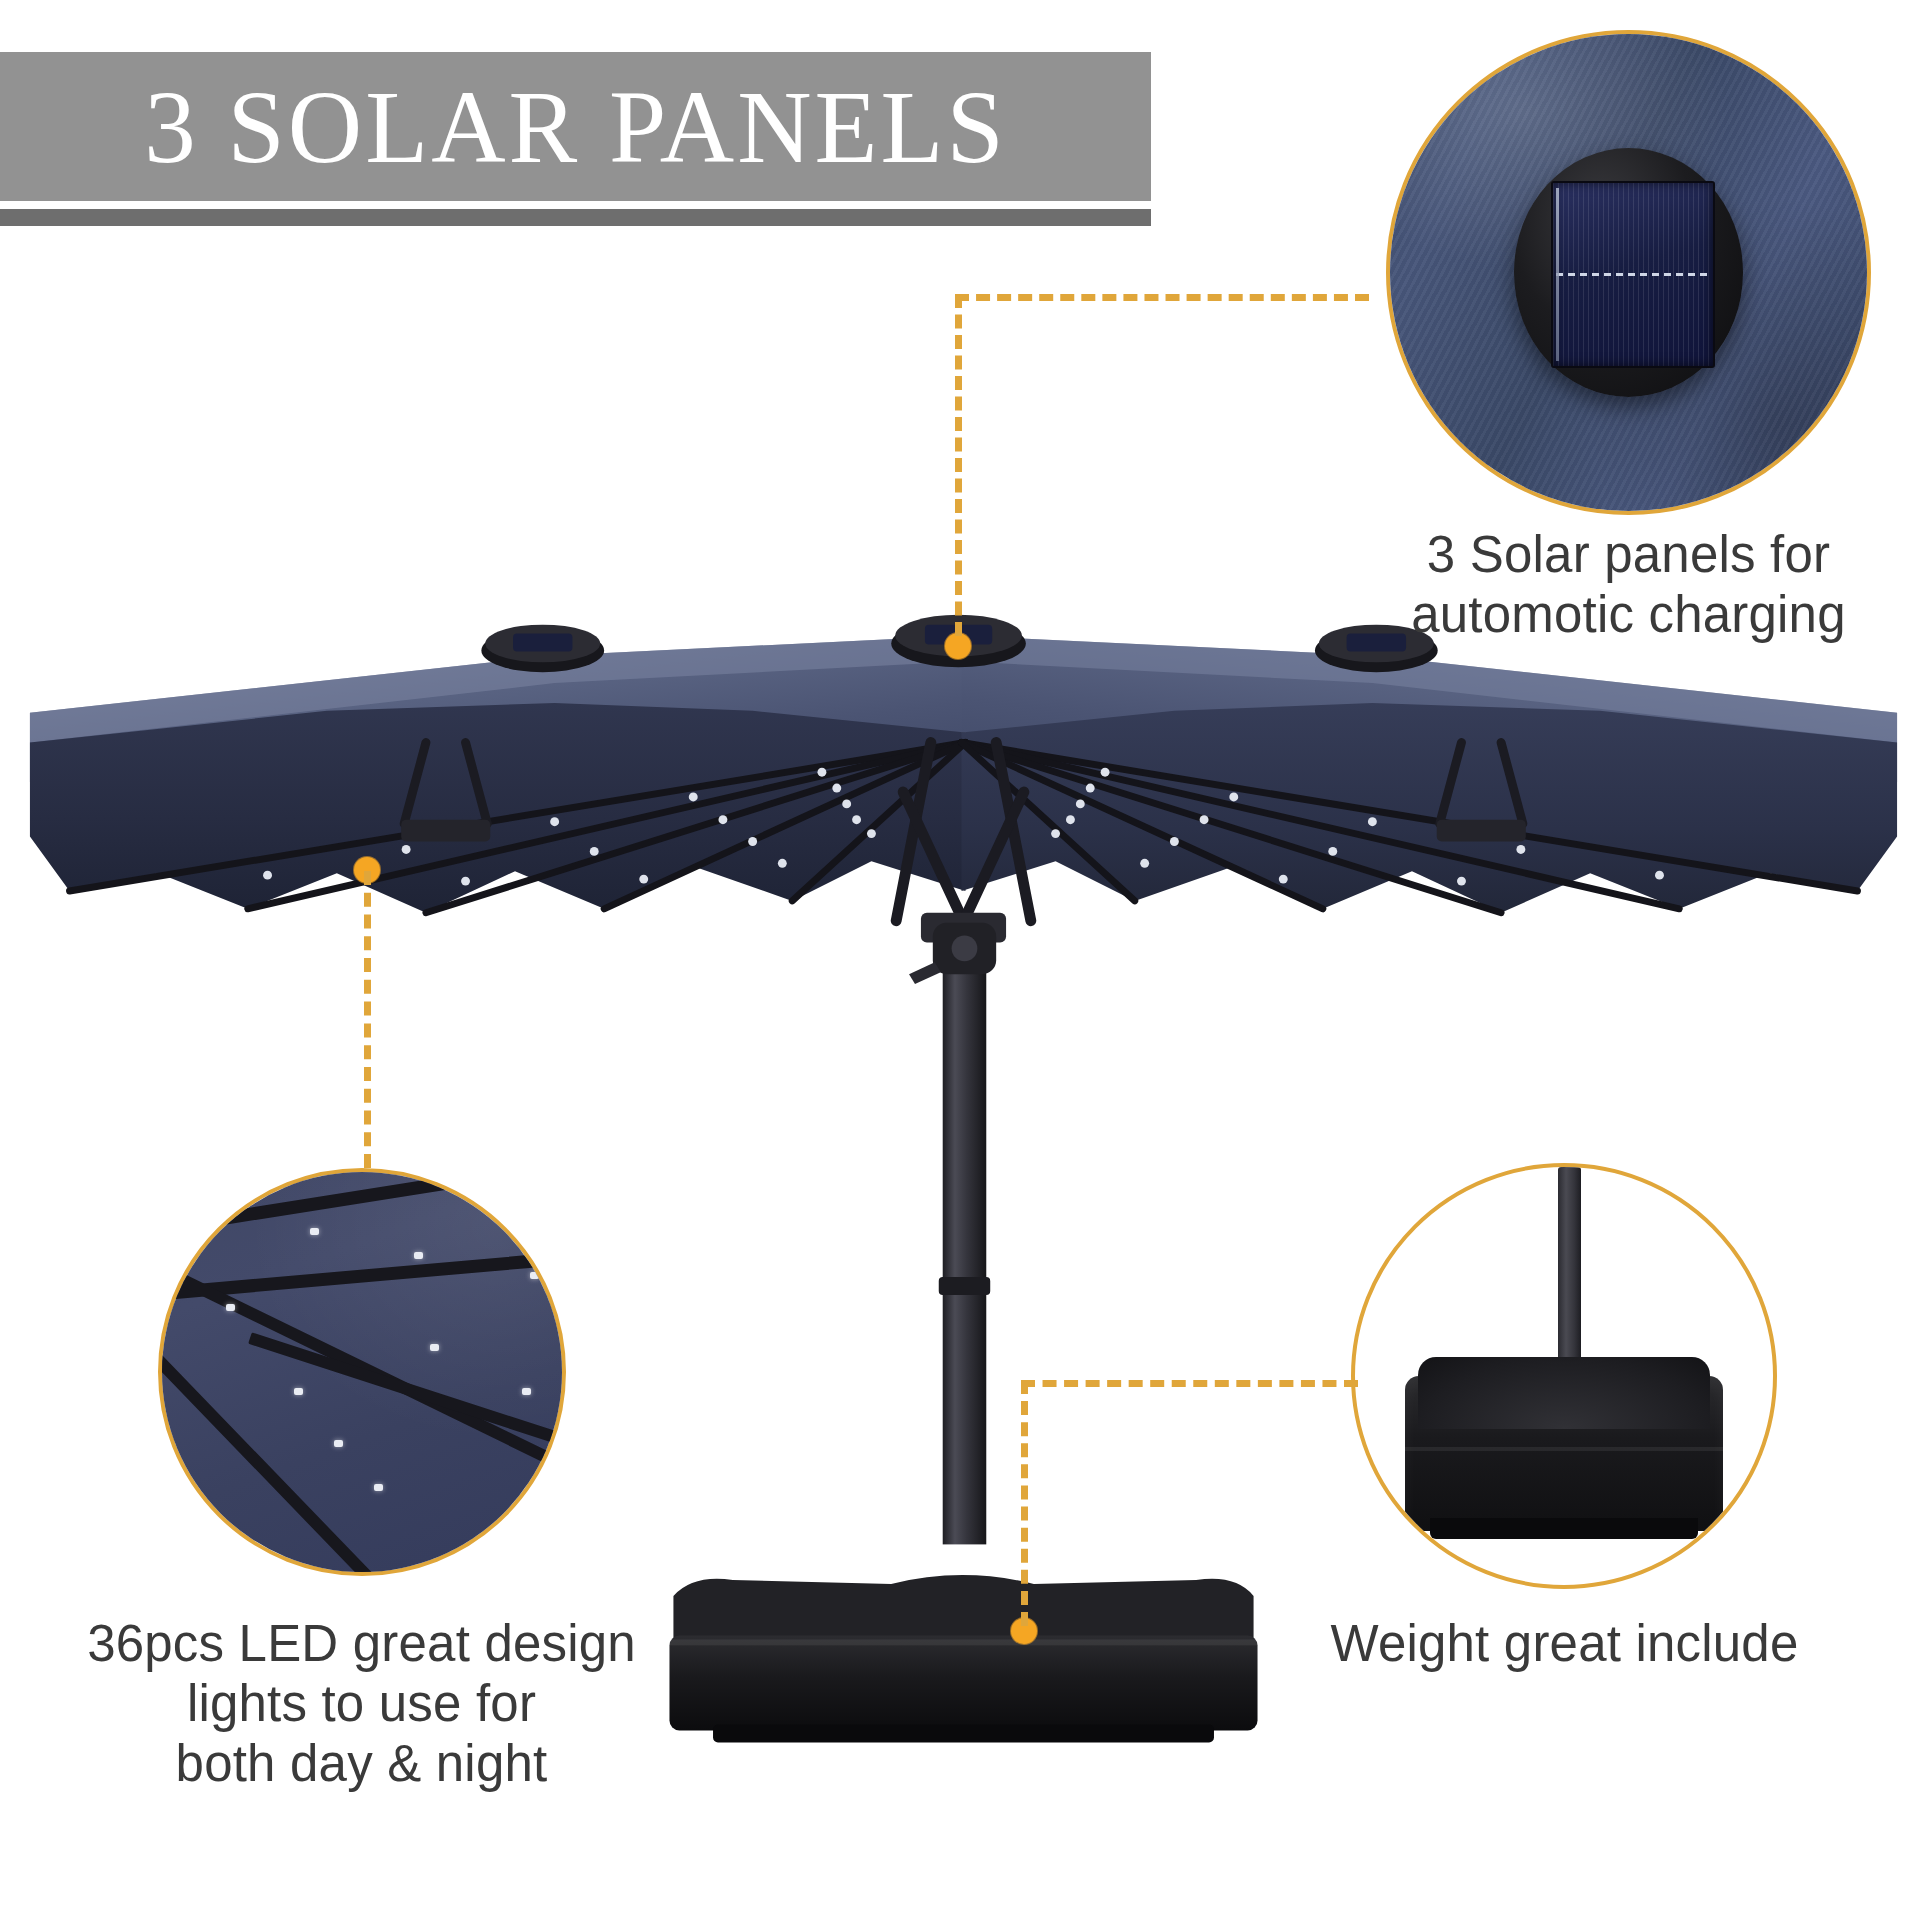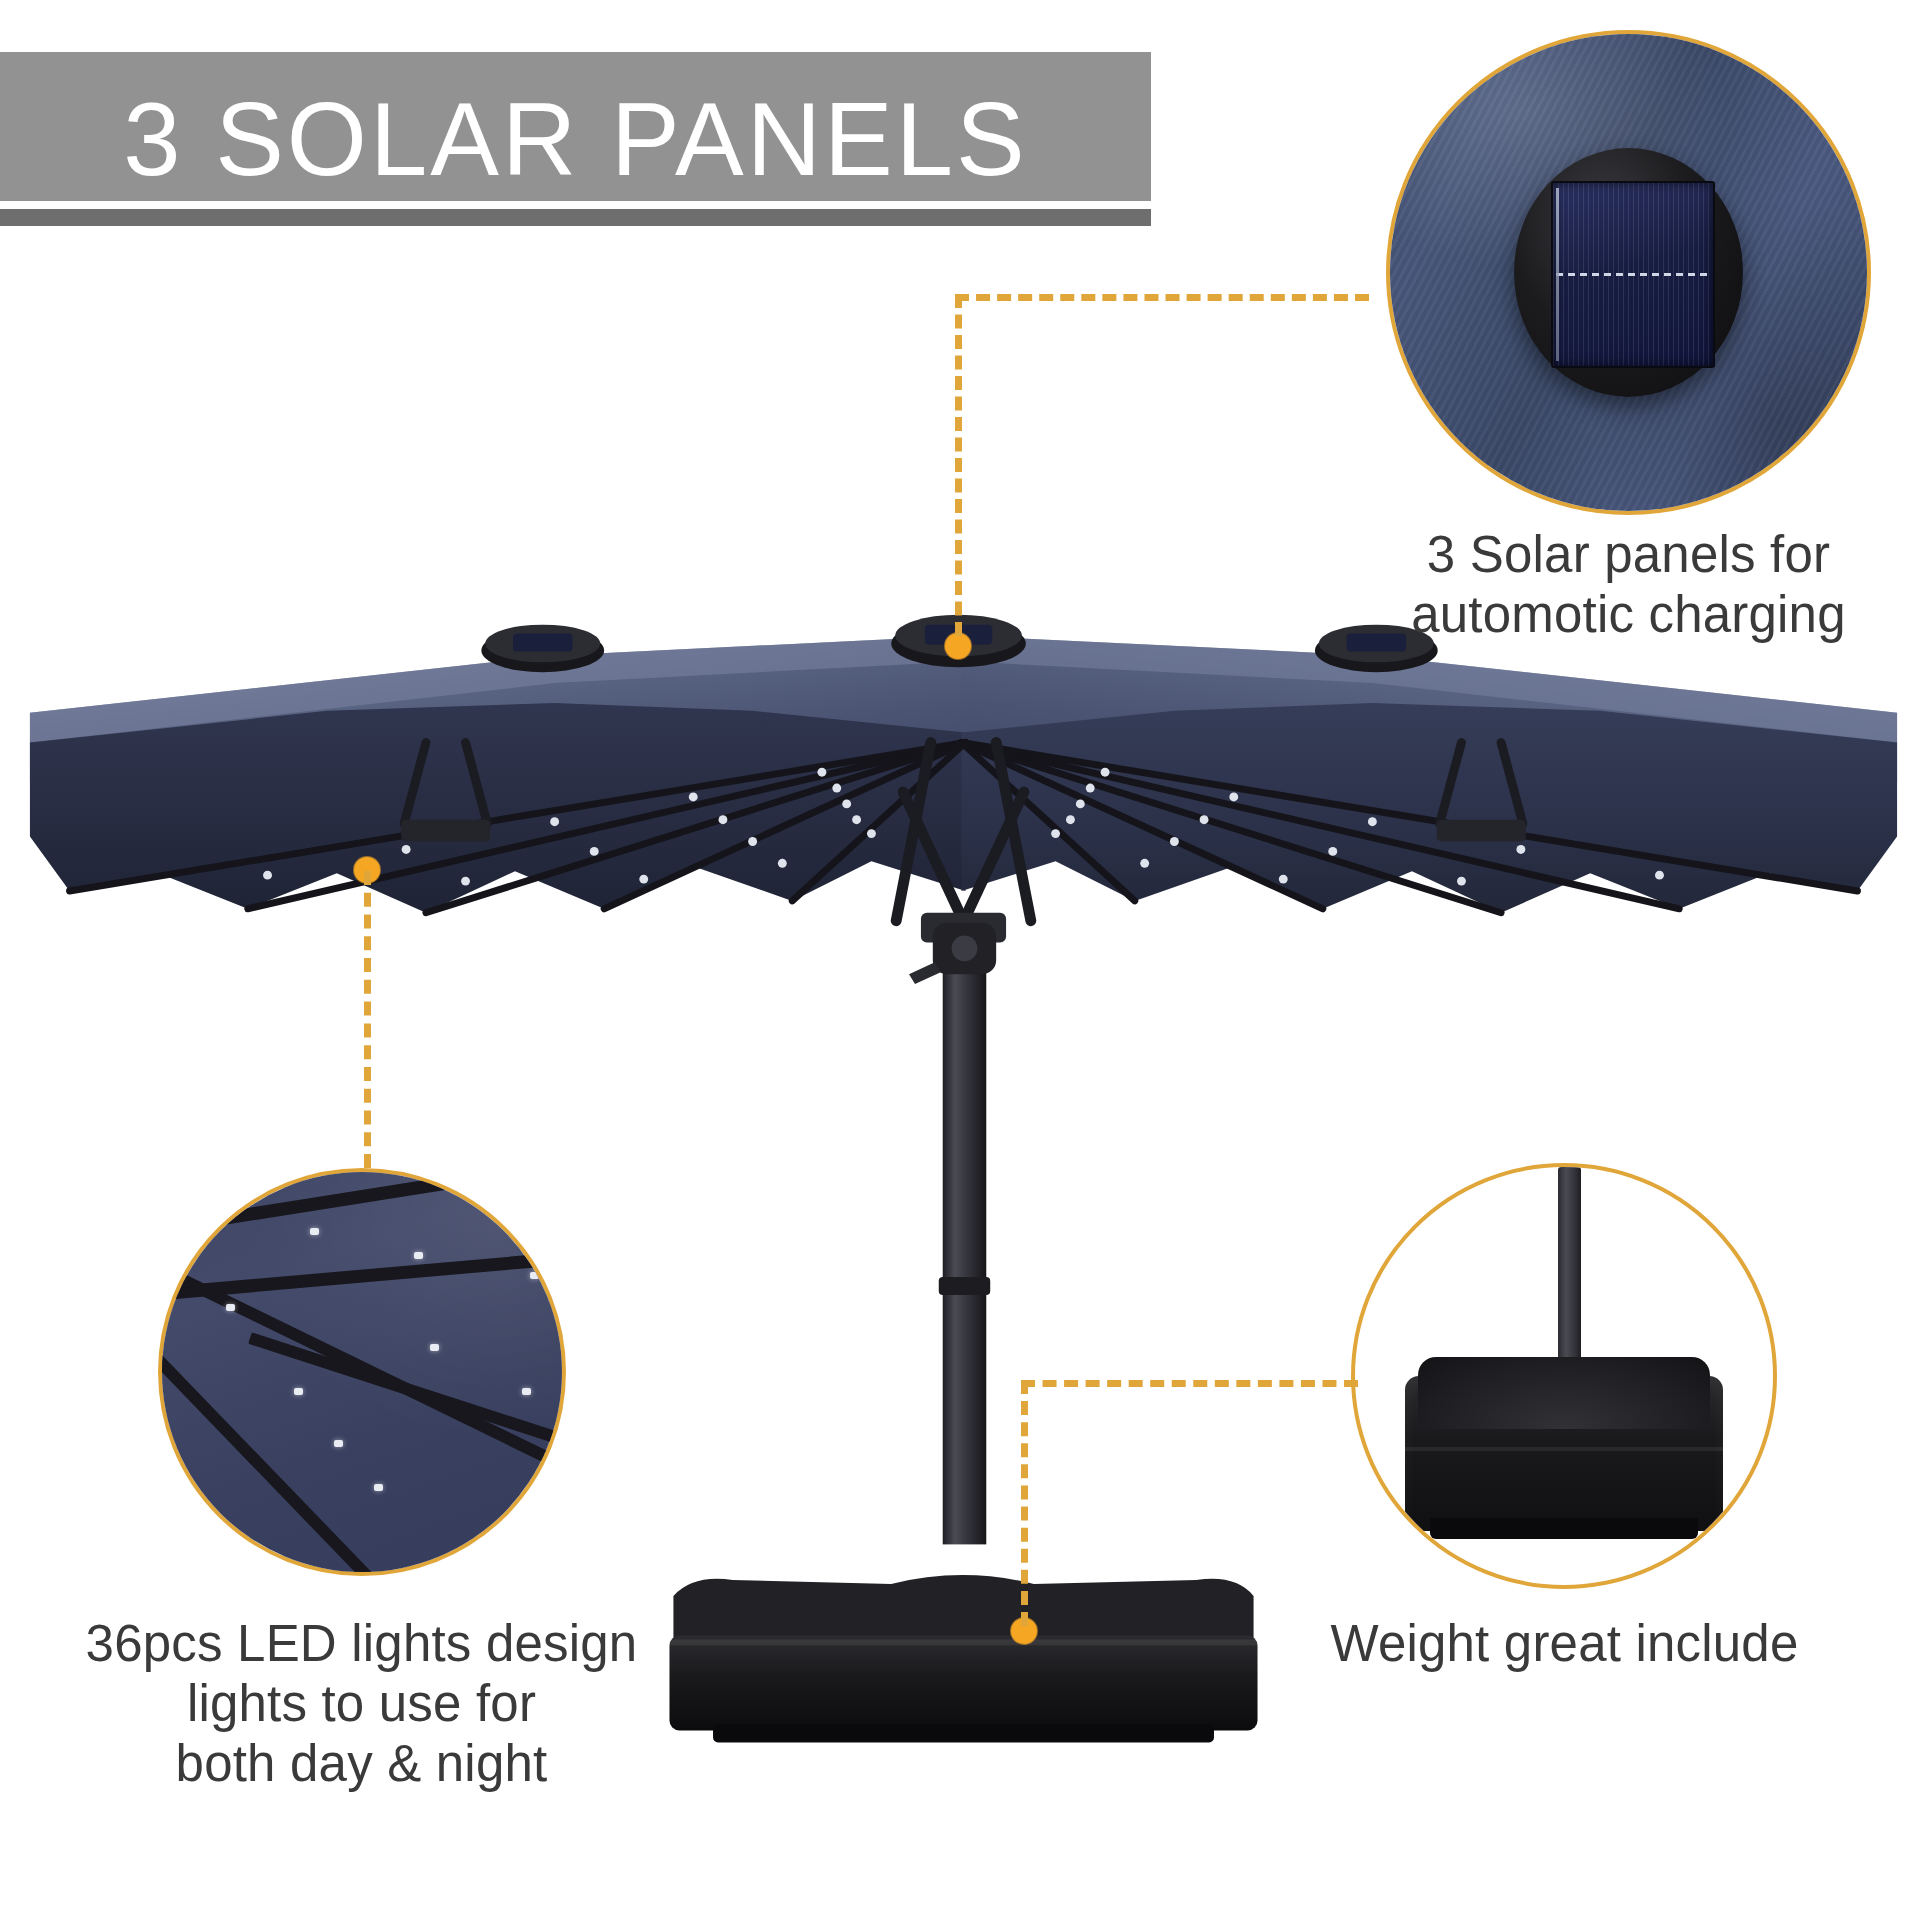--- a/index.html
+++ b/index.html
@@ -10,23 +10,23 @@
     overflow:hidden;position:relative;
   }
   #stage{position:absolute;left:0;top:0;width:1927px;height:1927px;background:#fff;overflow:hidden;}
 
   
   .banner{
     position:absolute;left:0;top:52px;width:1151px;height:149px;
     background:#929292;
   }
   .banner-title{
-    position:absolute;left:0;top:16px;width:1151px;height:149px;
+    position:absolute;left:0;top:4px;width:1151px;height:149px;
     display:flex;align-items:center;justify-content:center;
-    font-family:Liberation Sans, sans-serif;
+    font-family:Liberation Serif, serif;
     font-size:103px;letter-spacing:3px;color:#ffffff;line-height:1;
     padding-bottom:6px;box-sizing:border-box;
   }
   .banner-underbar{
     position:absolute;left:0;top:209px;width:1151px;height:17px;
     background:#6e6e6e;
   }
   .caption{
     position:absolute;text-align:center;color:#3a3a3a;
     font-size:51px;line-height:1.18;font-weight:400;
@@ -330,21 +330,21 @@
     <div class="led" style="left:33%;top:54%;"></div>
     <div class="led" style="left:43%;top:67%;"></div>
     <div class="led" style="left:53%;top:78%;"></div>
     <div class="led" style="left:16%;top:33%;"></div>
   </div>
 
   <div class="dot" style="left:354px;top:857px;width:26px;height:26px;"></div>
   <div class="dash-v" style="left:364px;top:871px;height:297px;"></div>
 
   <div class="caption" style="left:20px;top:1614px;width:683px;">
-    <div>36pcs LED lights design</div>
+    <div>36pcs LED great design</div>
     <div>lights to use for</div>
     <div>both day &amp; night</div>
   </div>
 
   <div class="circle" id="circle-base">
     <div class="base-pole"></div>
     <div class="base-bag"></div>
     <div class="base-foot"></div>
   </div>
 

